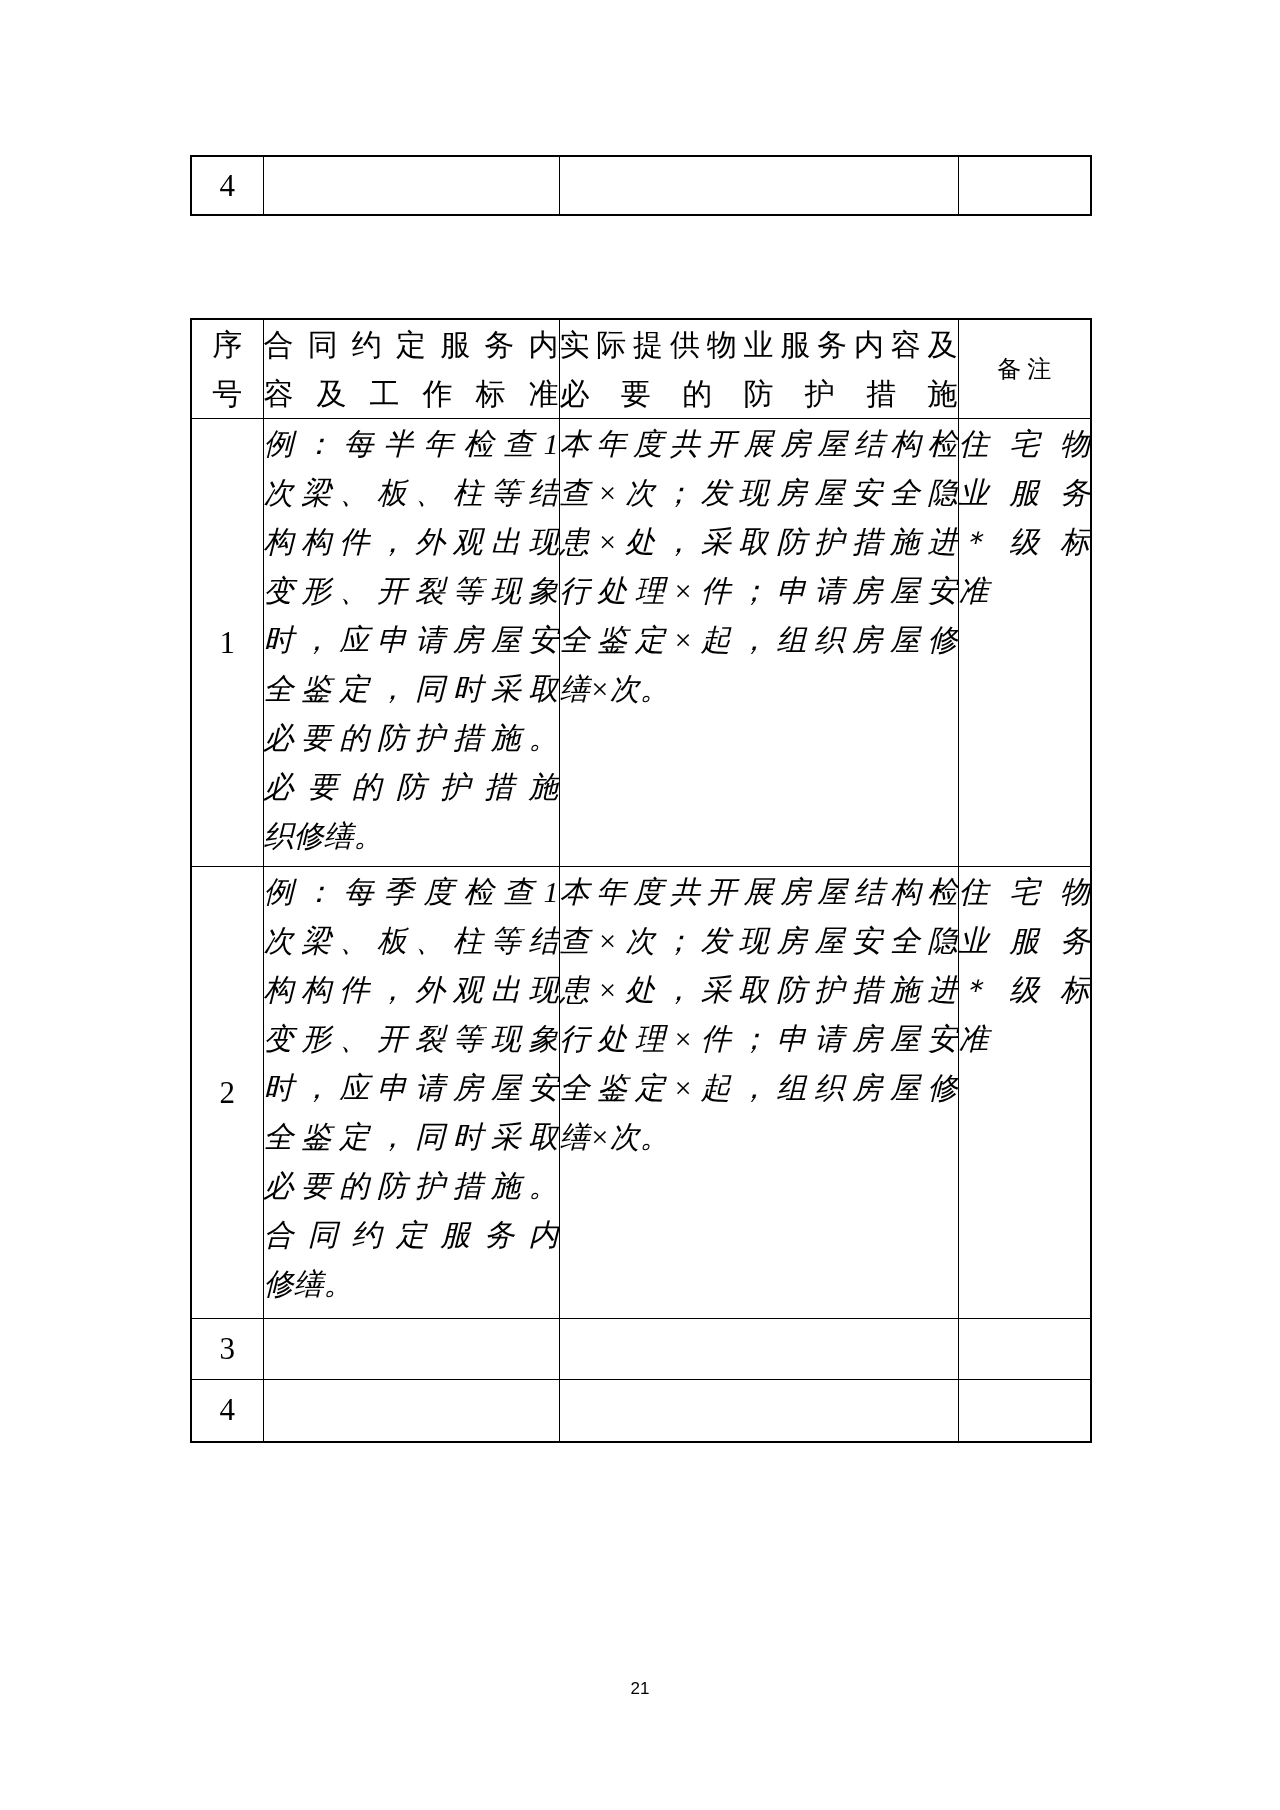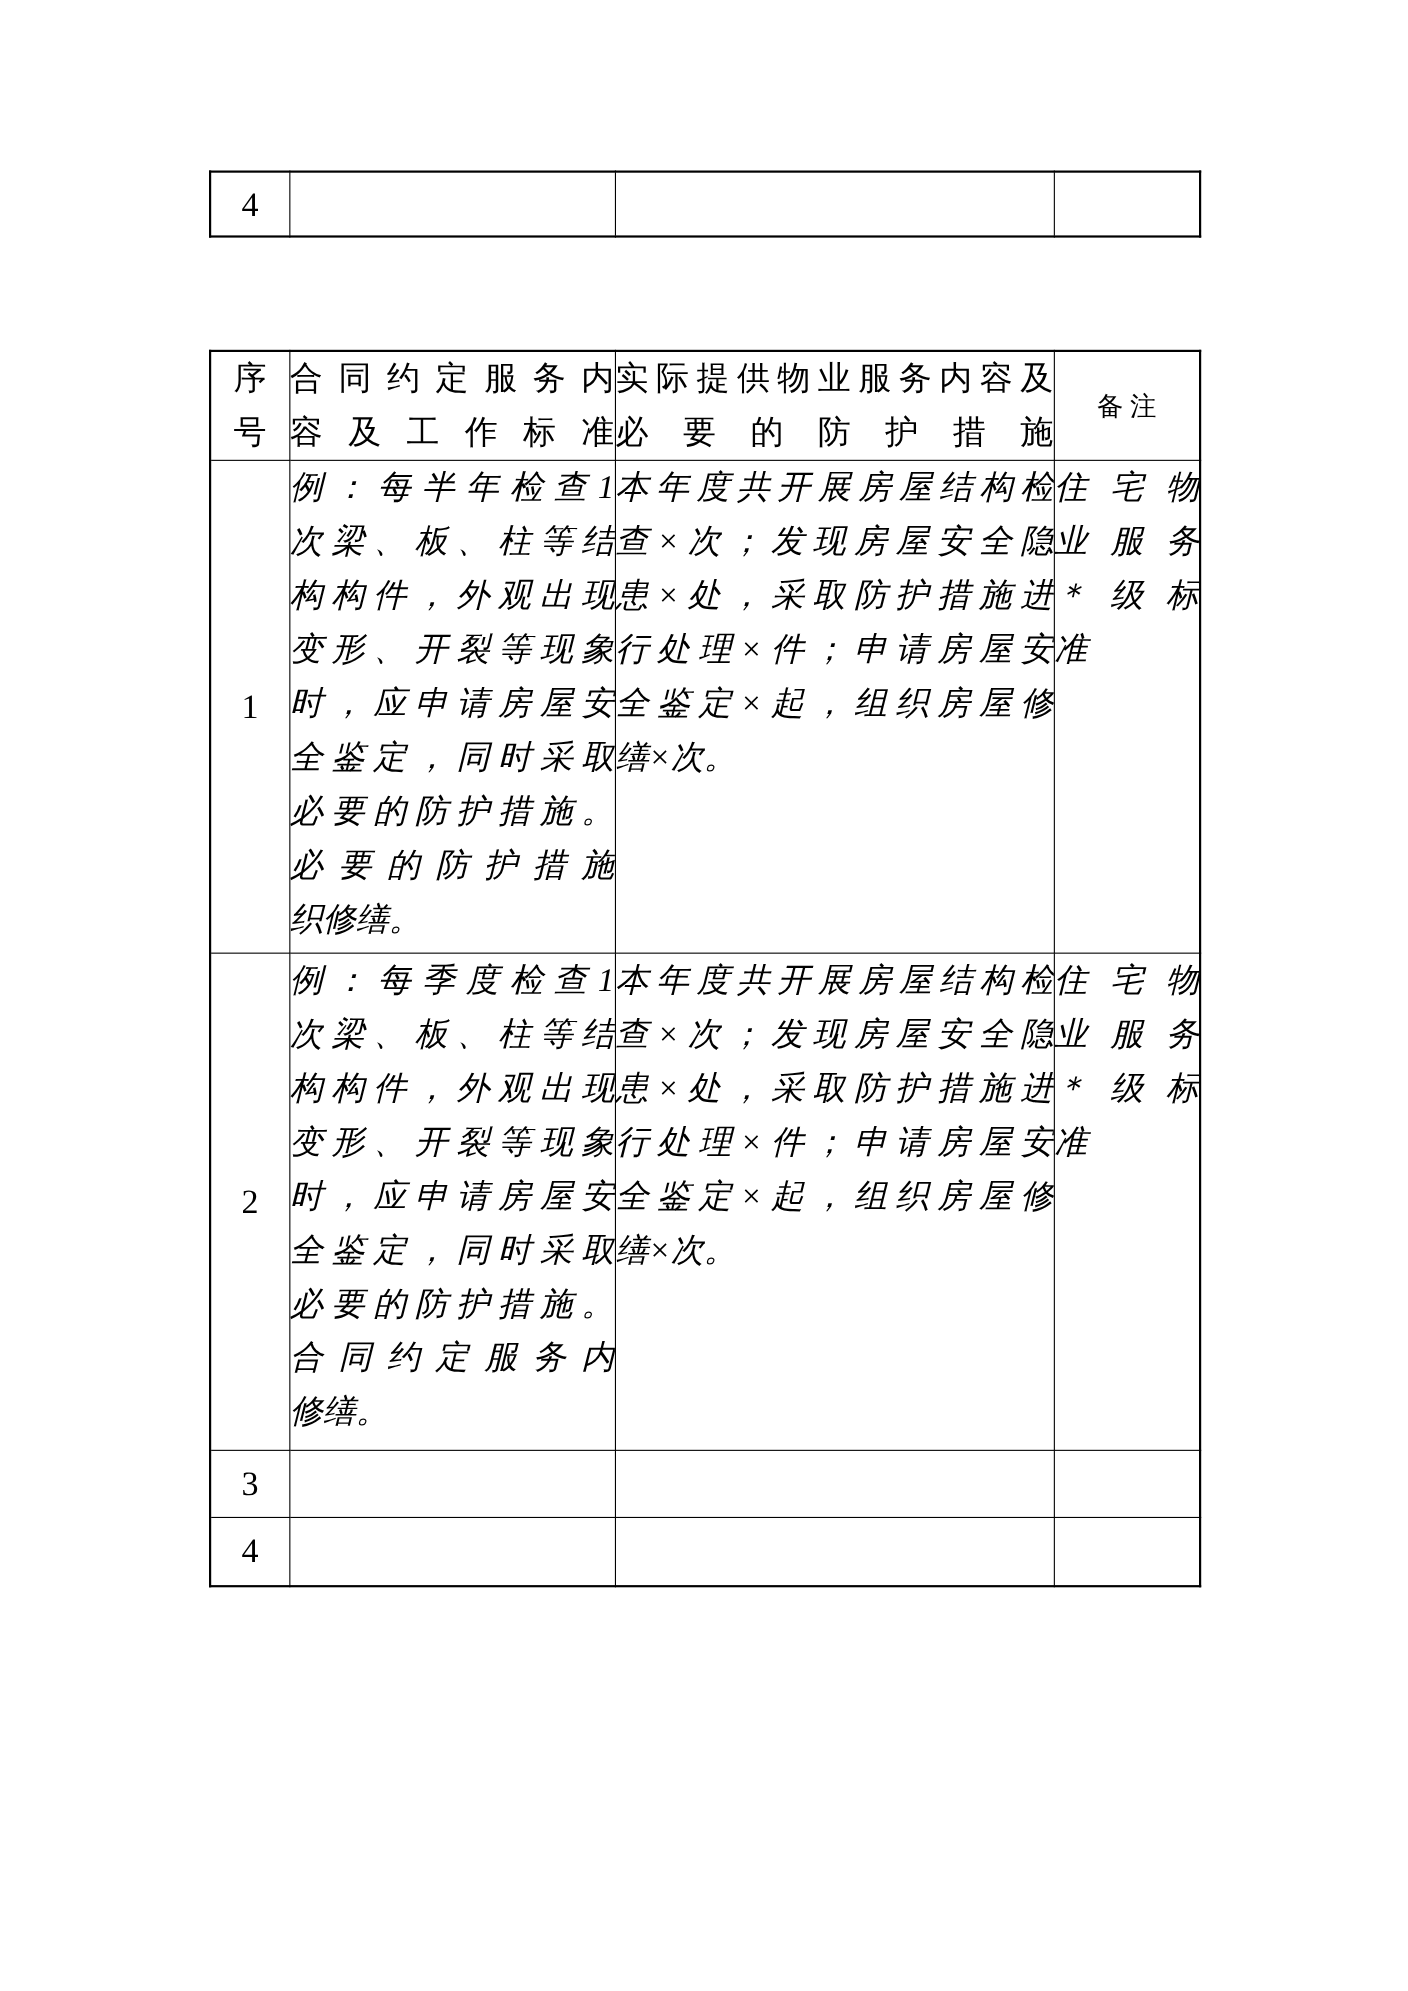--- a/index.html
+++ b/index.html
@@ -217,14 +217,15 @@
 
     <tr class="row4">
       <td class="num">4</td>
       <td class="body"></td>
       <td class="body"></td>
       <td class="body"></td>
     </tr>
   </tbody>
     </table>
 
+  <div class="pagenum">21</div>
 
 </div>
 
 </body></html>

